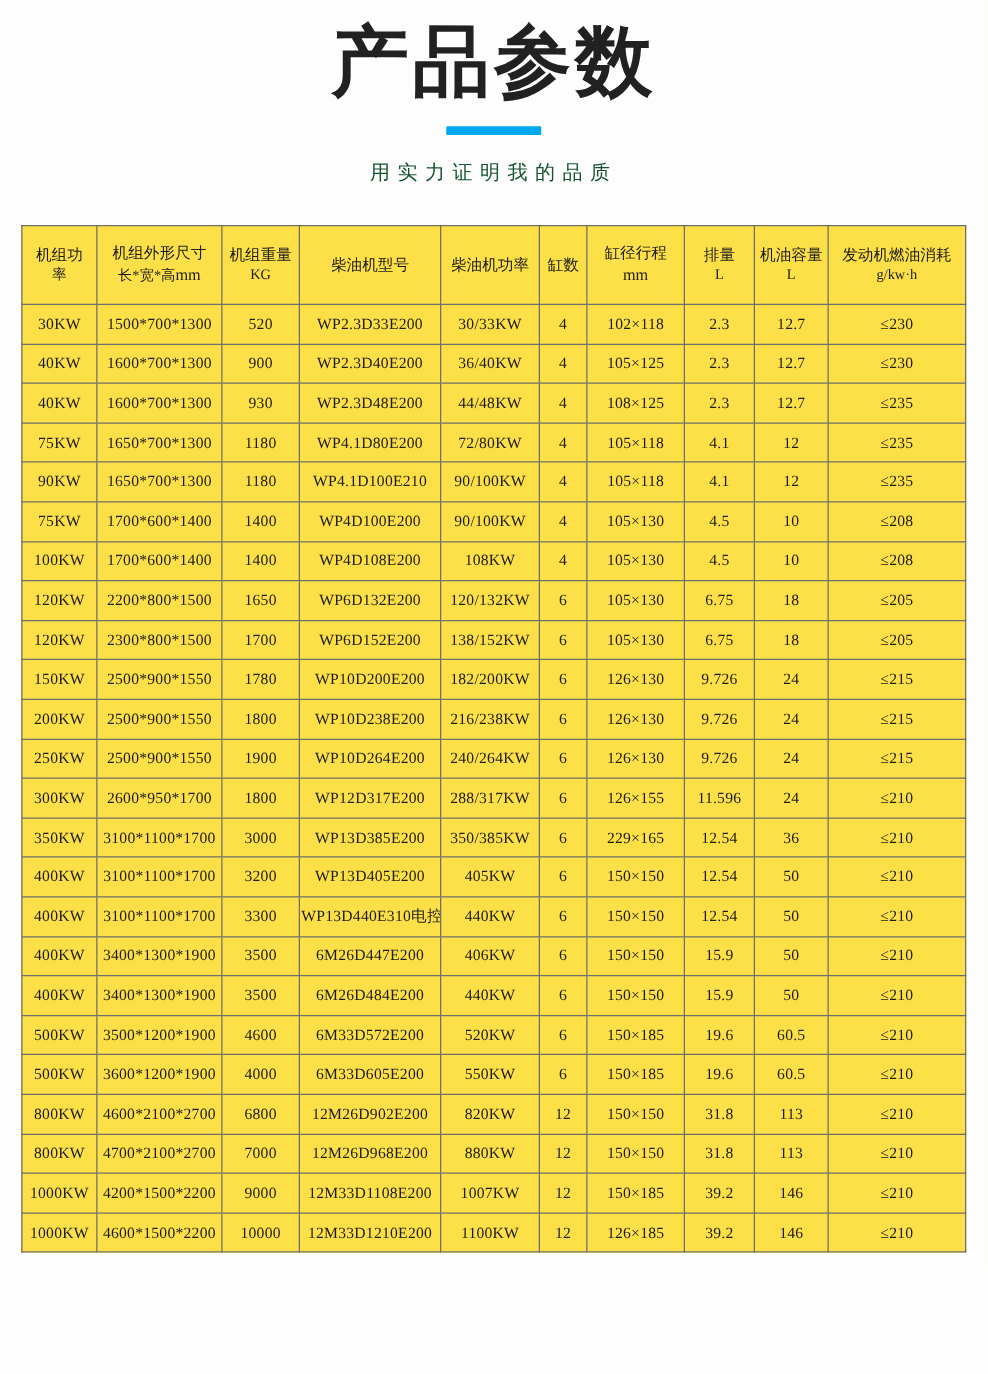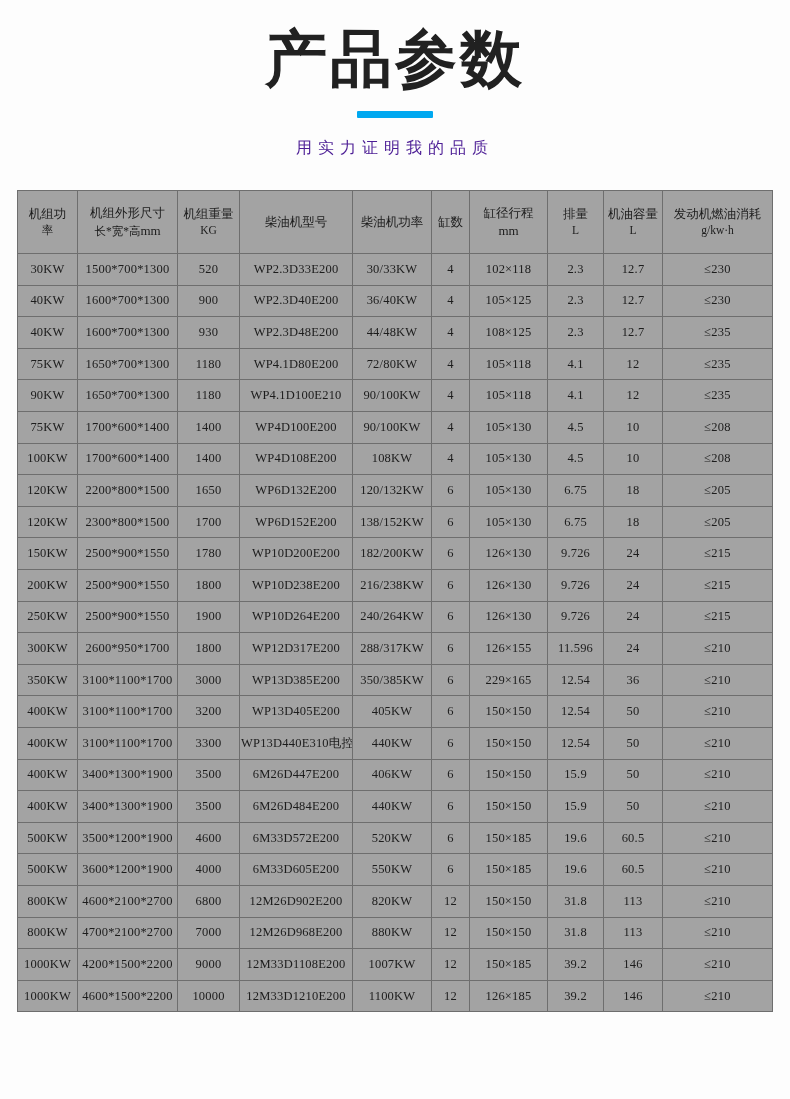--- a/index.html
+++ b/index.html
@@ -17,21 +17,21 @@
 
   .page {
     width: 790px;
     height: 1099px;
     background: #fdfdfd;
     position: relative;
   }
 
   
   .header {
-    padding-top: 26px;
+    padding-top: 16px;
     text-align: center;
   }
   .page-title {
     font-family: "DejaVu Sans", "Liberation Sans", sans-serif;
     font-weight: 700;
     font-size: 62px;
     line-height: 1.05;
     letter-spacing: 3px;
     color: #212121;
     margin: 0;
@@ -40,34 +40,34 @@
     width: 76px;
     height: 7px;
     background: #00a8f0;
     margin: 20px auto 0 auto;
     border-radius: 1px;
   }
   .page-subtitle {
     font-family: "DejaVu Sans", "Liberation Sans", sans-serif;
     font-size: 16px;
     letter-spacing: 6px;
-    color: #4c1d95;
+    color: #14532d;
     margin: 20px 0 0 0;
     font-weight: 400;
   }
 
   
   .table-wrap {
     margin: 31px 18px 0 17px;
   }
   table.spec {
     border-collapse: collapse;
     width: 755px;
     table-layout: fixed;
-    background: #a3a3a3;
+    background: #fde047;
   }
   table.spec th,
   table.spec td {
     border: 1px solid #6e6e6e;
     text-align: center;
     vertical-align: middle;
     font-family: "Liberation Serif", "DejaVu Serif", serif;
     color: #1c1c1c;
     padding: 0 1px;
     white-space: nowrap;

